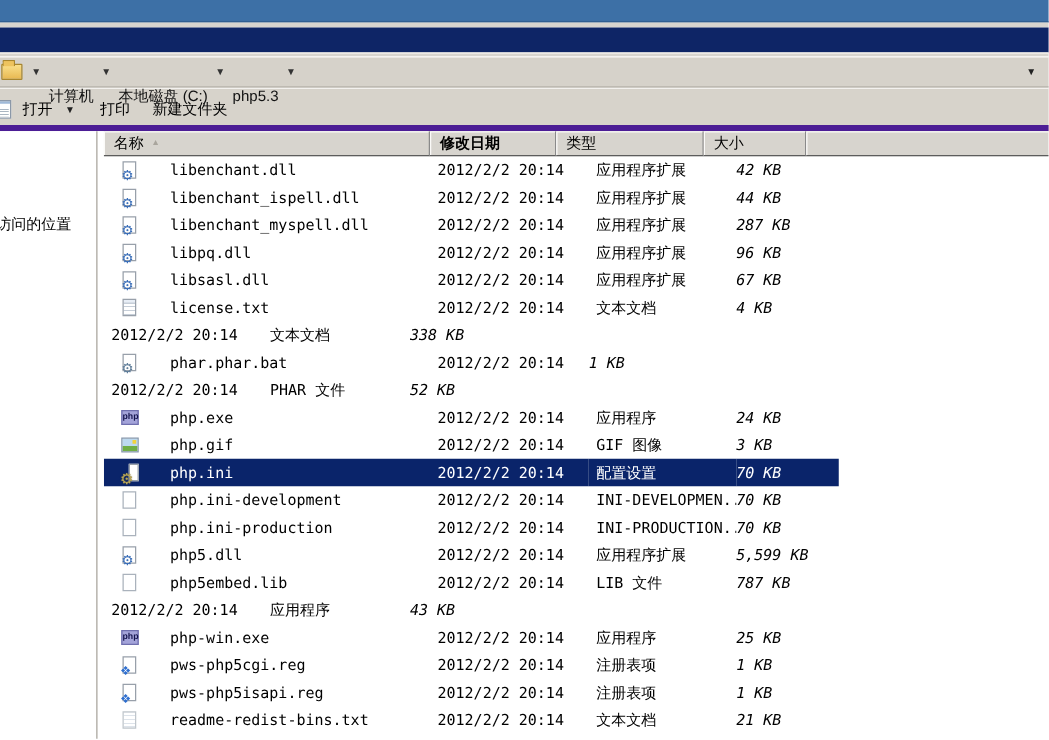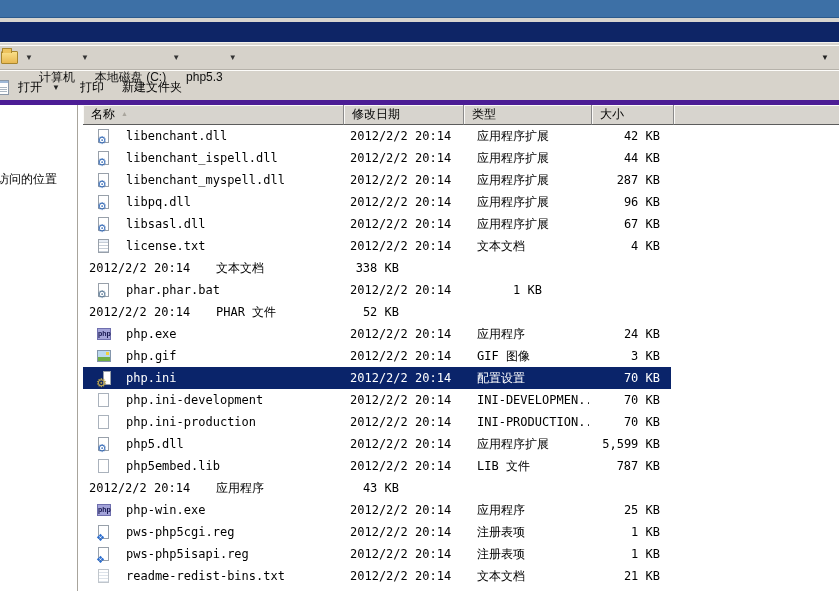--- a/index.html
+++ b/index.html
@@ -45,35 +45,35 @@
   .sb-label { position:absolute; top:66px; left:-3px; font-size:12px; color:#000;
     white-space:nowrap; }
   .pane-gap { width:5px; background:#fff; flex:none; }
   .listpane { flex:1; overflow:hidden; }
 
   
   .hdr { display:flex; height:20px; font-size:12px; color:#000; }
   .hcell { background:#d7d4ce; line-height:18px; padding-left:8px;
     border-right:1px solid #8a8a8a; border-bottom:1px solid #5c5c5c;
     box-shadow:inset 1px 1px 0 #fbfaf8; white-space:nowrap; overflow:hidden; }
-  .h-name { width:261px; } .h-date { width:120px; } .h-type { width:128px; }
+  .h-name { width:261px; } .h-date { width:101px;font-weight:bold; } .h-type { width:118px; }
   .h-size { width:82px; }  .h-fill { flex:1; border-right:none; }
   .sort-arrow { font-size:7px; color:#a9a59d; margin-left:6px; vertical-align:2px; }
 
   
   .rows { height:466px; overflow:hidden; }
   .row { display:flex; height:22px; align-items:center;
     font-family:"DejaVu Sans Mono", monospace; font-size:12px; color:#000; }
   .c { white-space:nowrap; overflow:hidden; height:22px; line-height:22px; }
   .c-name { width:261px; display:flex; align-items:center; padding-left:13px; }
   .c-date { width:127px; padding-left:6px; }
   .c-type { width:118px; padding-left:6px; }
-  .c-size { width:82px; text-align:right; padding-right:11px; }
+  .c-size { width:82px; padding-right:11px;font-style:italic; }
   .row.selected .c { background:#0a246a; color:#fff; }
-  .fname { margin-left:14px; }
+  .fname { margin-left:24px; }
 
   
   .icon { width:16px; height:16px; position:relative; flex:none; }
   .page { position:absolute; left:2px; top:1px; width:11px; height:14px;
     background:#fff; border:1px solid #98a0aa; }
   .glyph { position:absolute; font-family:"DejaVu Sans", sans-serif; }
   .icon-dll .glyph, .icon-bat .glyph { left:1px; top:2px; font-size:11px; color:#3a6eb8; }
   .icon-bat .glyph { color:#5d7purple; color:#5f7d99; }
   .icon-txt .page { background:repeating-linear-gradient(#fff 0 2px, #c6ced8 2px 3px);
     box-shadow:inset 0 2px 0 #e8eef6; }

